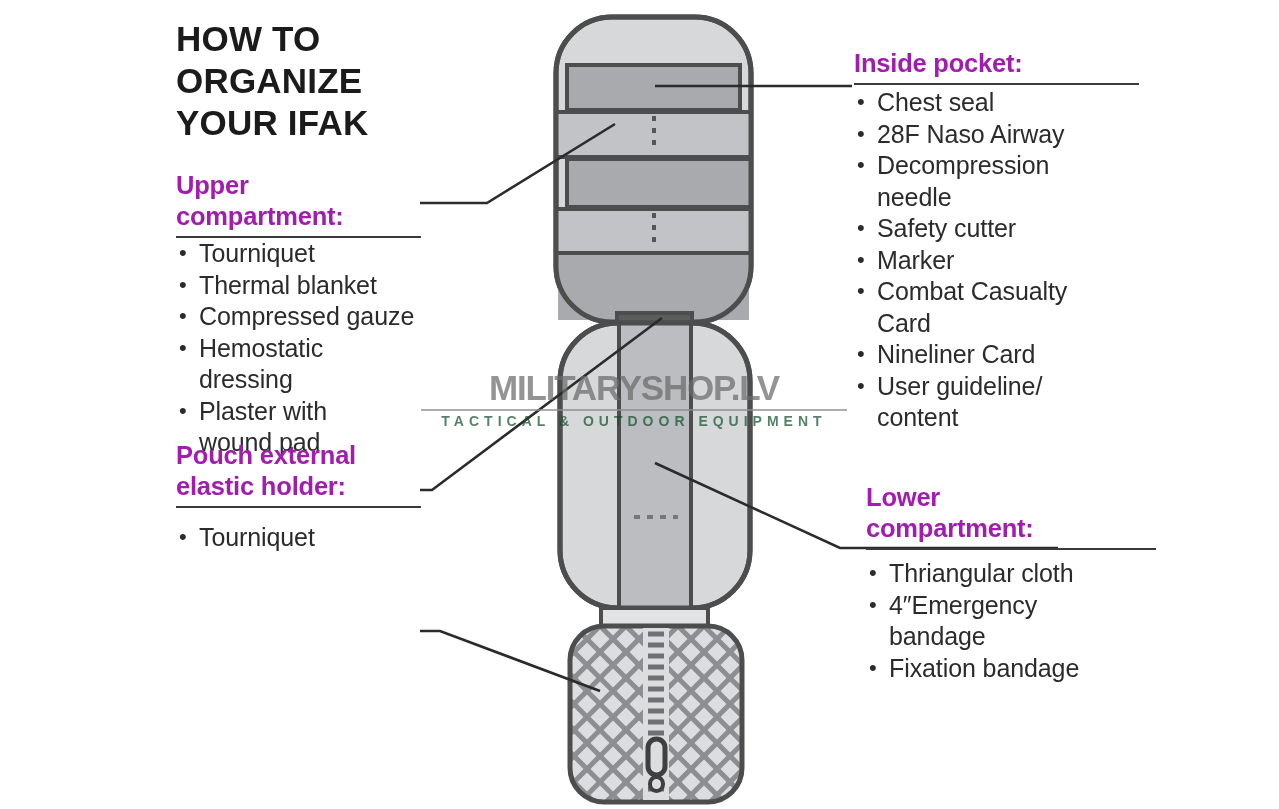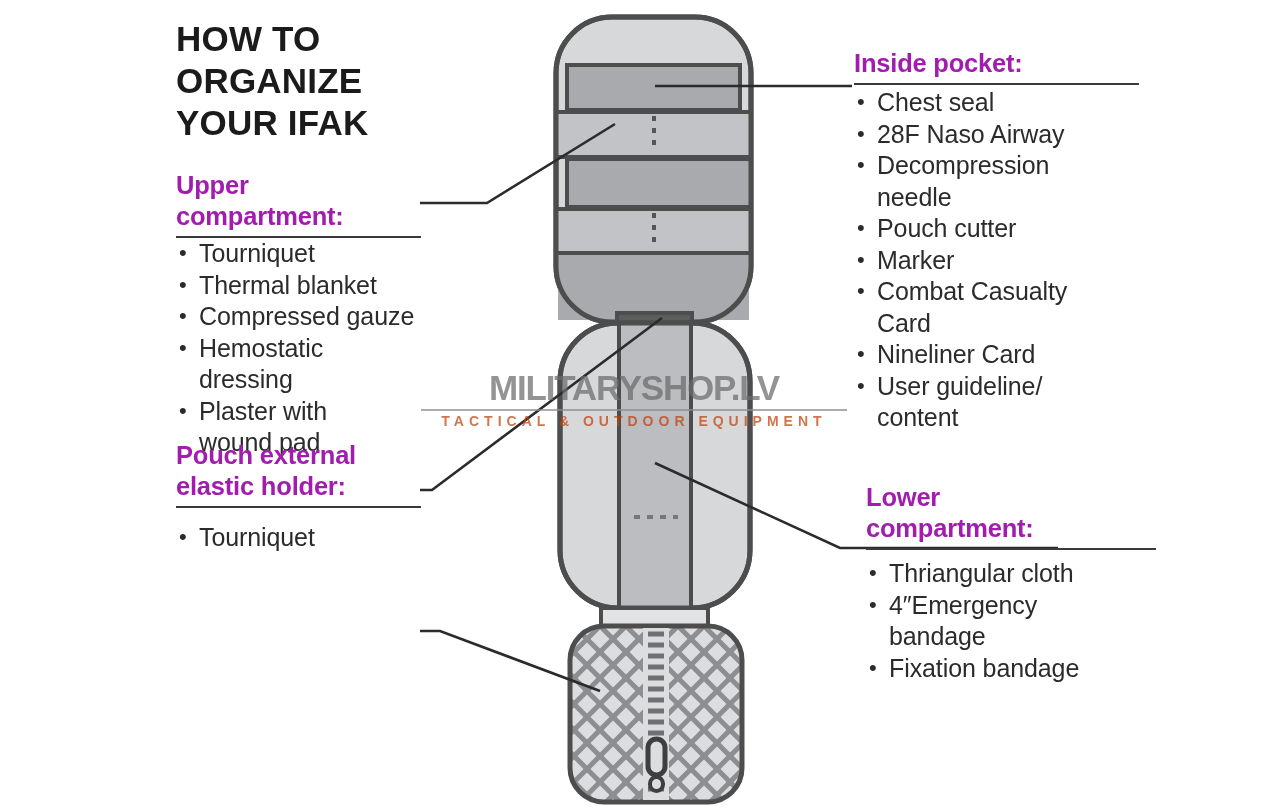--- a/index.html
+++ b/index.html
@@ -69,21 +69,21 @@
     line-height:36px;
     letter-spacing:-1.2px;
     color:#6b6b6b;
     white-space:nowrap;
   }
   #wm-rule{height:0;border-top:2px solid #8d8d8d;margin:3px 2px 2px 2px;}
   #wm-sub{
     font-weight:bold;
     font-size:14px;
     letter-spacing:5.0px;
-    color:#c2410c;
+    color:#14532d;
     white-space:nowrap;
   }
 </style>
 </head>
 <body>
 
 <div id="stage">
 
   <svg id="bag" viewBox="0 0 1279 809" aria-hidden="true">
     <defs>
@@ -195,21 +195,21 @@
 
 
   <div class="block" style="left:854px;top:48px;width:285px;">
     <div class="heading">Inside pocket:</div>
     <div class="rule"></div>
     <ul class="items" style="margin-top:2px;">
       <li>Chest seal</li>
       <li>28F Naso Airway</li>
       <li>Decompression
 needle</li>
-      <li>Pouch cutter</li>
+      <li>Safety cutter</li>
       <li>Marker</li>
       <li>Combat Casualty
 Card</li>
       <li>Nineliner Card</li>
       <li>User guideline/
 content</li>
     </ul>
   </div>
 
   <div class="block" style="left:854px;top:482px;width:290px;margin-left:12px;">

